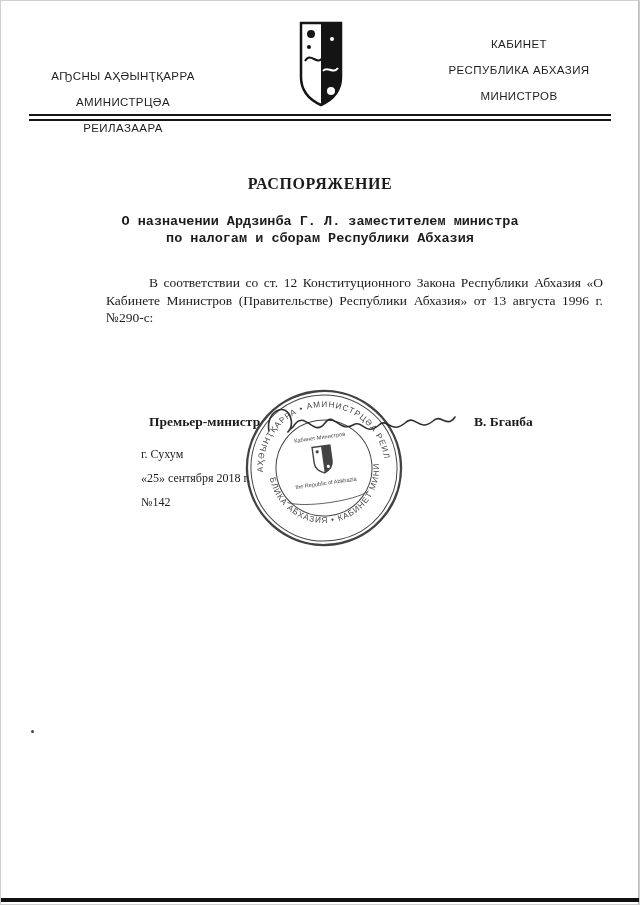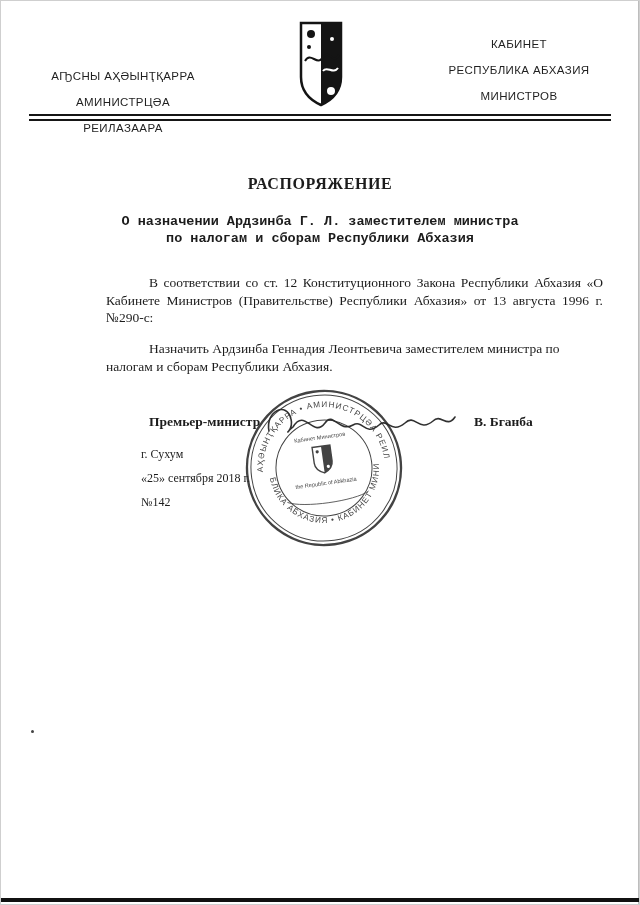--- a/index.html
+++ b/index.html
@@ -102,21 +102,20 @@
   <div class="rule"></div>
 
   <div class="doc-title">РАСПОРЯЖЕНИЕ</div>
 
   <div class="doc-subject">
     <div>О назначении Ардзинба Г. Л. заместителем министра</div>
     <div>по налогам и сборам Республики Абхазия</div>
   </div>
 
   <div class="para para-1">В соответствии со ст. 12 Конституционного Закона Республики Абхазия «О Кабинете Министров (Правительстве) Республики Абхазия» от 13 августа 1996 г. №290-с:</div>
-  <div class="para para-2">Назначить Ардзинба Геннадия Леонтьевича заместителем министра по налогам и сборам Республики Абхазия.</div>
 
   <div class="sig-role">Премьер-министр</div>
   <div class="sig-name">В. Бганба</div>
   <div class="sig-scrawl">
     <svg width="195" height="48" viewBox="0 0 195 48" xmlns="http://www.w3.org/2000/svg">
       <path d="M6 34 C 2 14, 24 4, 28 22 C 31 34, 18 40, 30 30 C 42 10, 50 42, 62 26 C 70 14, 76 36, 90 28 C 100 22, 102 40, 116 28 C 124 20, 128 38, 142 26 C 152 16, 156 36, 170 24 C 178 16, 184 32, 192 20" fill="none" stroke="#1b1b1b" stroke-width="1.6" stroke-linecap="round" opacity="0.9"></path>
     </svg>
   </div>
 
   <div class="foot foot-place">г. Сухум</div>

